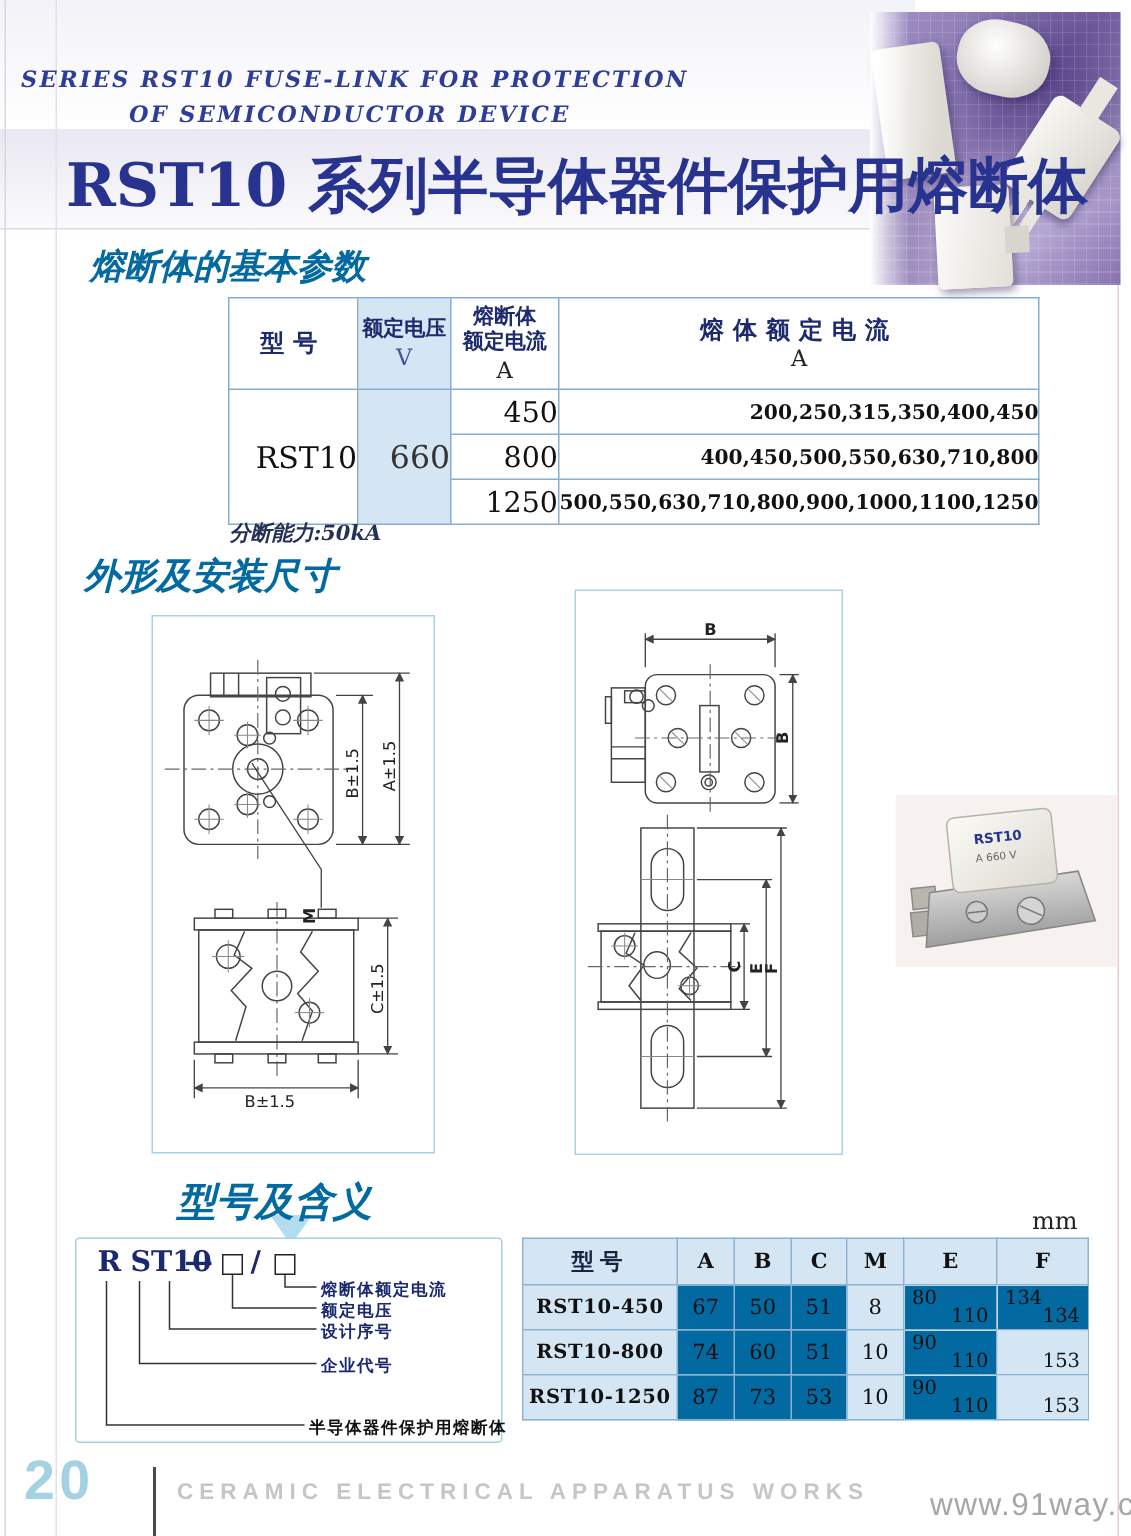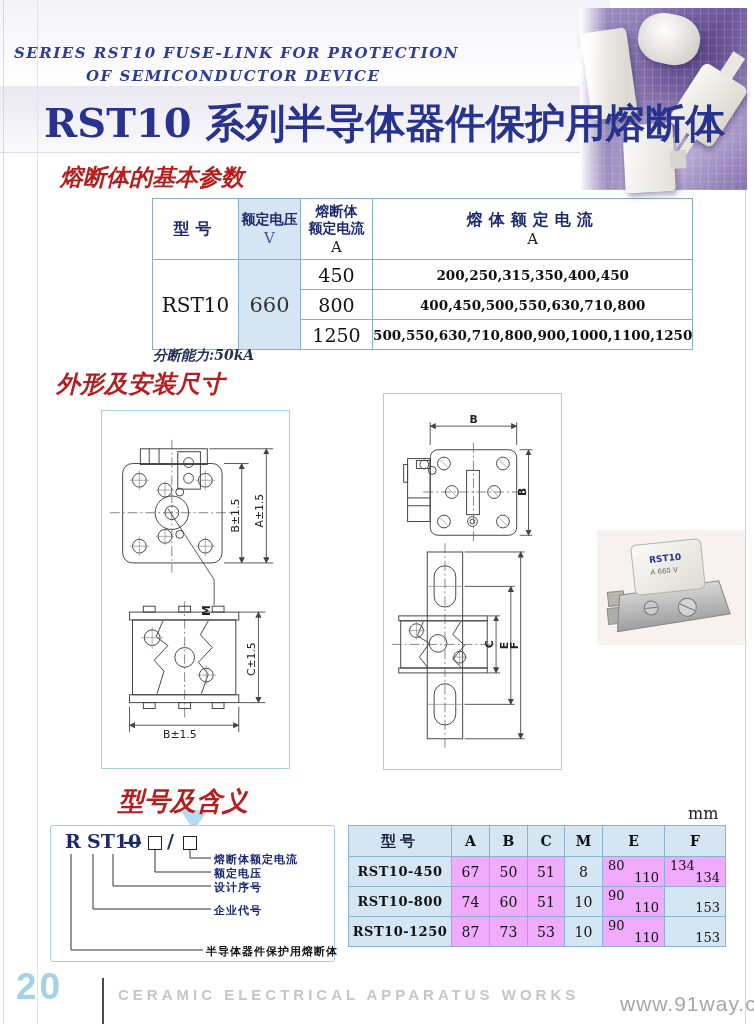--- a/index.html
+++ b/index.html
@@ -14,21 +14,21 @@
   .title-band{left:0;top:86px;width:612px;height:66px;
       background:linear-gradient(180deg,#e9e7f1,#fafafc);border-bottom:1px solid #dcdae6;}
   
   .series{font-family:"DejaVu Serif","Liberation Serif",serif;font-style:italic;font-weight:bold;
       color:#2e3e96;font-size:15px;letter-spacing:1.5px;white-space:nowrap;}
   .series1{left:14px;top:44px;}
   .series2{left:86px;top:67px;}
   .main-title{left:44px;top:96px;font-family:"DejaVu Serif","Liberation Serif",serif;
       font-weight:bold;font-size:40px;color:#27338e;white-space:nowrap;z-index:5;}
   .sec{font-family:"DejaVu Serif","Liberation Serif",serif;font-style:italic;font-weight:bold;
-      color:#b91c1c;white-space:nowrap;z-index:4;}
+      color:#0369a1;white-space:nowrap;z-index:4;}
   .sec1{left:60px;top:162px;font-size:23px;}
   .sec2{left:56px;top:368px;font-size:24px;}
   .sec3{left:118px;top:784px;font-size:26px;}
   
   .collage{left:580px;top:8px;width:167px;height:182px;z-index:1;
     background:
       repeating-linear-gradient(90deg,rgba(255,255,255,.14) 0 1px,transparent 1px 8px),
       repeating-linear-gradient(0deg,rgba(255,255,255,.12) 0 1px,transparent 1px 8px),
       radial-gradient(circle at 78% 28%,rgba(40,20,95,.45),transparent 45%),
       radial-gradient(circle at 28% 72%,rgba(255,255,255,.28),transparent 42%),
@@ -47,21 +47,21 @@
       background:linear-gradient(100deg,#fcfbf9,#e2dfd8);}
   .fz4::after{content:'';position:absolute;right:-12px;top:28px;width:16px;height:18px;background:#d8d5ce;}
   .collage::after{content:'';position:absolute;inset:0;
       background:linear-gradient(90deg,#fff 0,rgba(255,255,255,0) 16%);}
   
   table{border-collapse:collapse;}
   .params{left:152px;top:198px;table-layout:fixed;}
   .params td{border:1px solid #87aed0;text-align:center;vertical-align:middle;padding:0;background:#fff;}
   .params .blue, .dims .blue{background:#d4e6f3;}
   .params tr.ph td{height:60px;}
-  .params tr.dr td{height:29px;}
+  .params tr.dr td{height:29px;text-align:right;}
   .kai{font-family:"DejaVu Serif","Liberation Serif",serif;font-weight:bold;color:#1e2a6e;
       font-size:16px;line-height:1.2;}
   .kai.sp{letter-spacing:6px;}
   .kai.sm{font-size:14px;line-height:1.25;}
   .unitV{font-family:"DejaVu Serif","Liberation Serif",serif;font-size:15px;color:#44549e;line-height:1.2;}
   .unitA{font-family:"DejaVu Serif","Liberation Serif",serif;font-size:15px;color:#222;line-height:1.2;}
   .model-cell{font-family:"DejaVu Serif","Liberation Serif",serif;font-size:20px;color:#111;}
   .volt-cell{font-family:"DejaVu Serif","Liberation Serif",serif;font-size:21px;color:#333;}
   .rated{font-family:"DejaVu Serif","Liberation Serif",serif;font-size:19px;color:#111;}
   .list{font-family:"DejaVu Serif","Liberation Serif",serif;font-size:13.5px;color:#111;font-weight:bold;}
@@ -80,21 +80,21 @@
   .code-el{position:absolute;font-family:"DejaVu Serif","Liberation Serif",serif;
       font-weight:bold;font-size:19px;color:#1b2a70;}
   .sq{position:absolute;width:12px;height:12px;border:1.5px solid #222;top:10px;}
   .dlabel{position:absolute;font-family:"DejaVu Serif","Liberation Serif",serif;font-weight:bold;
       font-size:11px;color:#1b2a70;letter-spacing:1px;white-space:nowrap;}
   .dlabel.dark{color:#111;}
   .desig-lines{position:absolute;left:0;top:0;}
   
   .mm{left:688px;top:804px;font-family:"DejaVu Serif","Liberation Serif",serif;font-size:16px;color:#222;}
   .dims{left:348px;top:825px;table-layout:fixed;}
-  .dims td{border:1px solid #8cb2d2;text-align:center;vertical-align:middle;padding:0;background:#f0abfc;
+  .dims td{border:1px solid #8cb2d2;text-align:center;vertical-align:middle;padding:0;background:#0369a1;
       font-family:"DejaVu Serif","Liberation Serif",serif;font-size:14px;color:#111;}
   .dims tr.hd td{height:30px;background:#d4e6f3;font-weight:bold;}
   .dims tr.rw td{height:29px;}
   .dims .mname{font-size:13px;font-weight:bold;letter-spacing:.5px;}
   .dims .hz{letter-spacing:4px;color:#1a2340;font-size:15px;}
   .diag{position:relative;
       background-image:linear-gradient(to top right,transparent calc(50% - .7px),
         #8cb2d2 calc(50% - .7px),#8cb2d2 calc(50% + .7px),transparent calc(50% + .7px));}
   .diag .tl{position:absolute;top:1px;left:5px;font-size:13px;}
   .diag .br{position:absolute;bottom:1px;right:5px;font-size:13px;}

